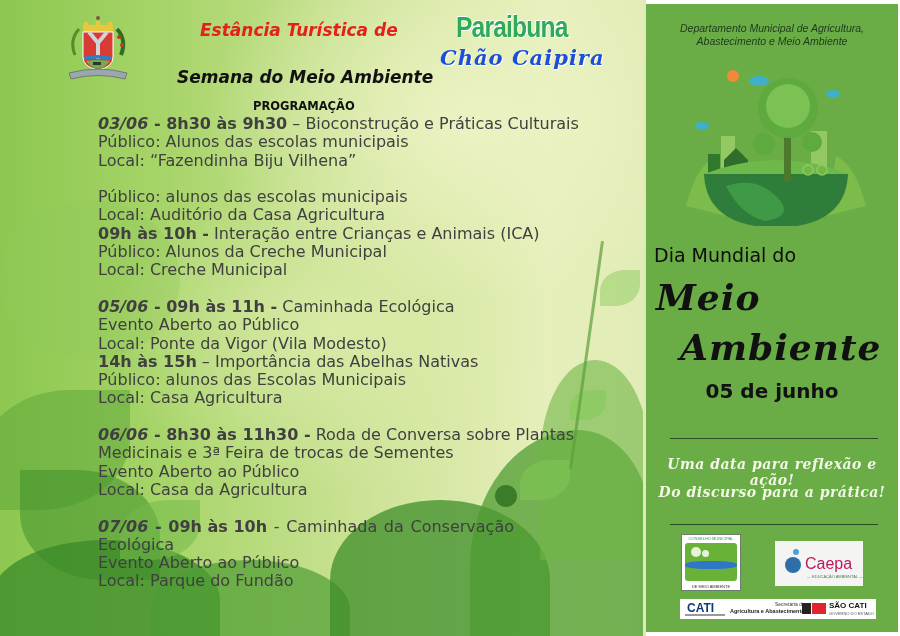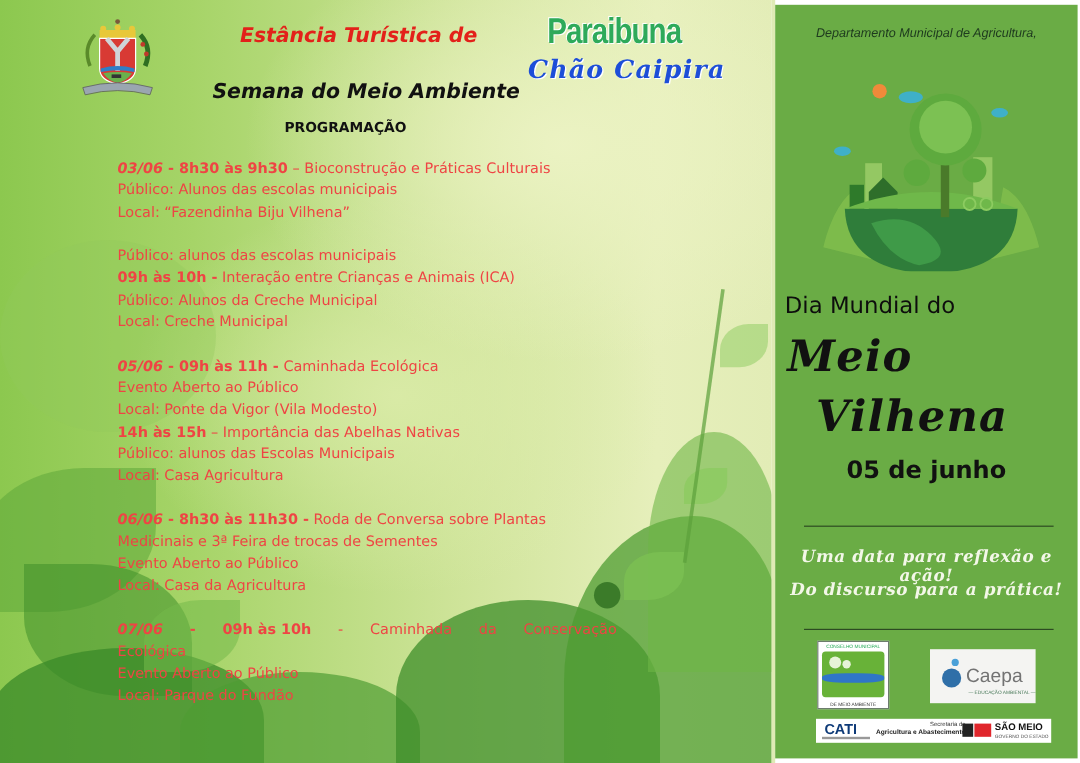--- a/index.html
+++ b/index.html
@@ -67,21 +67,21 @@
     .conselho .top { font-size: 4px; color: #2a5; text-align: center; height: 7px; line-height: 7px; font-family: "Liberation Sans", sans-serif; }
     .conselho .field { position: absolute; left: 3px; top: 8px; width: 52px; height: 38px; background: #68b238; border-radius: 3px; overflow: hidden; }
     .conselho .wave { position: absolute; left: 0; top: 18px; width: 52px; height: 8px; background: #2f76c8; border-radius: 40%; }
     .conselho .tree1 { position: absolute; left: 6px; top: 4px; width: 10px; height: 10px; border-radius: 50%; background: #e6f3d8; }
     .conselho .tree2 { position: absolute; left: 17px; top: 7px; width: 7px; height: 7px; border-radius: 50%; background: #e6f3d8; }
     .conselho .bot { position: absolute; left: 0; bottom: 1px; width: 58px; font-size: 4px; text-align: center; color: #333; font-family: "Liberation Sans", sans-serif; }
 
     .caepa { left: 129px; top: 537px; width: 88px; height: 45px; background: #f4f4f2; }
     .caepa .drop { position: absolute; left: 10px; top: 16px; width: 16px; height: 16px; border-radius: 50%; background: #2f6fa8; }
     .caepa .dot { position: absolute; left: 18px; top: 8px; width: 6px; height: 6px; border-radius: 50%; background: #4aa0d8; }
-    .caepa .name { position: absolute; left: 30px; top: 14px; font-family: "Liberation Sans", sans-serif; font-size: 16px; color: #737373; }
+    .caepa .name { position: absolute; left: 30px; top: 14px; font-family: "Liberation Sans", sans-serif; font-size: 16px; color: #be185d; }
     .caepa .sub { position: absolute; left: 32px; top: 33px; font-size: 4px; color: #4a7a5a; font-family: "Liberation Sans", sans-serif; }
 
     .cati-bar { left: 34px; top: 595px; width: 196px; height: 20px; background: #fff; }
     .cati-bar .cati { position: absolute; left: 7px; top: 2px; font-family: "Liberation Sans", sans-serif; font-weight: bold; font-size: 12px; color: #0e3a78; }
     .cati-bar .cati-sub { position: absolute; left: 5px; top: 15px; width: 40px; height: 2px; background: #999; }
     .cati-bar .sec1 { position: absolute; left: 95px; top: 2px; font-family: "Liberation Sans", sans-serif; font-size: 5px; color: #333; }
     .cati-bar .sec2 { position: absolute; left: 50px; top: 9px; font-family: "Liberation Sans", sans-serif; font-weight: bold; font-size: 5.5px; color: #222; }
     .cati-bar .flag1 { position: absolute; left: 122px; top: 4px; width: 9px; height: 11px; background: #222; }
     .cati-bar .flag2 { position: absolute; left: 132px; top: 4px; width: 14px; height: 11px; background: #e0262c; }
     .cati-bar .sp { position: absolute; left: 149px; top: 2px; font-family: "Liberation Sans", sans-serif; font-weight: bold; font-size: 8px; color: #111; }
@@ -105,29 +105,28 @@
       color: #2eaa5a; letter-spacing: -1px; transform: scaleX(0.82); transform-origin: left top;
       text-shadow: 1px 1px 0 #ffffff, -1px -1px 0 #ffffff;
     }
     .chao {
       position: absolute; left: 440px; top: 45px;
       font-family: "DejaVu Serif", serif; font-style: italic; font-weight: bold;
       font-size: 21px; color: #1d4ed8; letter-spacing: 1px;
       text-shadow: 1px 1px 0 #ffffff;
     }
     .programacao {
-      position: absolute; left: 237px; top: 99px;
+      position: absolute; left: 253px; top: 99px;
       font-family: "DejaVu Sans", sans-serif; font-weight: bold; font-size: 11.5px; color: #111;
     }
 
     .schedule {
       position: absolute; left: 98px; top: 115px; width: 416px;
-      font-family: "DejaVu Sans", sans-serif; font-size: 12px; color: #ef4444;
+      font-family: "DejaVu Sans", sans-serif; font-size: 16px; color: #404040;
       line-height: 18.3px;
-      margin-top: 16px;
     }
     .schedule .line { white-space: nowrap; }
     .schedule .gap { height: 18.3px; }
     .schedule .date { font-weight: bold; font-style: italic; }
     .schedule .time { font-weight: bold; }
     .schedule .justify { display: flex; justify-content: space-between; white-space: nowrap; text-align: center; }
   </style>
 </head>
 <body>
 
@@ -185,20 +184,21 @@
 
     <div>
       <div class="line"><span class="date">03/06</span><span class="time"> - </span><span class="time">8h30 às 9h30</span><span> – </span><span>Bioconstrução e Práticas Culturais</span></div>
       <div class="line">Público: Alunos das escolas municipais</div>
       <div class="line">Local: “Fazendinha Biju Vilhena”</div>
     </div>
     <div class="gap"></div>
 
     <div>
       <div class="line">Público: alunos das escolas municipais</div>
+      <div class="line">Local: Auditório da Casa Agricultura</div>
       <div class="line"><span class="time">09h às 10h -</span><span> Interação entre Crianças e Animais (ICA)</span></div>
       <div class="line">Público: Alunos da Creche Municipal</div>
       <div class="line">Local: Creche Municipal</div>
     </div>
     <div class="gap"></div>
 
     <div>
       <div class="line"><span class="date">05/06</span><span class="time"> - </span><span class="time">09h às 11h -</span><span> </span><span>Caminhada Ecológica</span></div>
       <div class="line">Evento Aberto ao Público</div>
       <div class="line">Local: Ponte da Vigor (Vila Modesto)</div>
@@ -228,20 +228,21 @@
       </div>
       <div class="line">Ecológica</div>
       <div class="line">Evento Aberto ao Público</div>
       <div class="line">Local: Parque do Fundão</div>
     </div>
   </div>
 
   <div class="right-panel">
     <div class="dept">
       <div>Departamento Municipal de Agricultura,</div>
+      <div>Abastecimento e Meio Ambiente</div>
     </div>
 
     <svg class="eco-illus" viewBox="0 0 180 170">
 
       <path d="M0 150 Q10 110 30 100 L40 160 Z" fill="#86c24f" opacity=".7"></path>
       <path d="M180 150 Q170 110 150 100 L140 160 Z" fill="#86c24f" opacity=".7"></path>
 
       <circle cx="47" cy="20" r="6" fill="#f08a3a"></circle>
       <ellipse cx="73" cy="25" rx="10" ry="5" fill="#3fb0c8"></ellipse>
       <ellipse cx="147" cy="38" rx="7" ry="4" fill="#3fb0c8"></ellipse>
@@ -261,21 +262,21 @@
       <circle cx="102" cy="50" r="22" fill="#7cc153"></circle>
       <circle cx="78" cy="88" r="11" fill="#5eaa3e"></circle>
       <circle cx="126" cy="86" r="10" fill="#5eaa3e"></circle>
 
       <circle cx="122" cy="114" r="5" fill="none" stroke="#8ccb60" stroke-width="1.5"></circle>
       <circle cx="136" cy="114" r="5" fill="none" stroke="#8ccb60" stroke-width="1.5"></circle>
     </svg>
 
     <div class="dia-title">Dia Mundial do</div>
     <div class="meio">Meio</div>
-    <div class="ambiente">Vilhena</div>
+    <div class="ambiente">Ambiente</div>
     <div class="junho">05 de junho</div>
 
     <div class="hr" style="top:434px;"></div>
     <div class="motto" style="top:452px;">Uma data para reflexão e ação!</div>
     <div class="motto" style="top:480px;">Do discurso para a prática!</div>
     <div class="hr" style="top:520px;"></div>
 
     <div class="logo-box conselho">
       <div class="top">CONSELHO MUNICIPAL</div>
       <div class="field">
@@ -293,17 +294,17 @@
       <div class="sub">— EDUCAÇÃO AMBIENTAL —</div>
     </div>
 
     <div class="logo-box cati-bar">
       <div class="cati">CATI</div>
       <div class="cati-sub"></div>
       <div class="sec1">Secretaria de</div>
       <div class="sec2">Agricultura e Abastecimento</div>
       <div class="flag1"></div>
       <div class="flag2"></div>
-      <div class="sp">SÃO MEIO</div>
+      <div class="sp">SÃO CATI</div>
       <div class="sp2">GOVERNO DO ESTADO</div>
     </div>
   </div>
 </div>
 
 </body></html>

